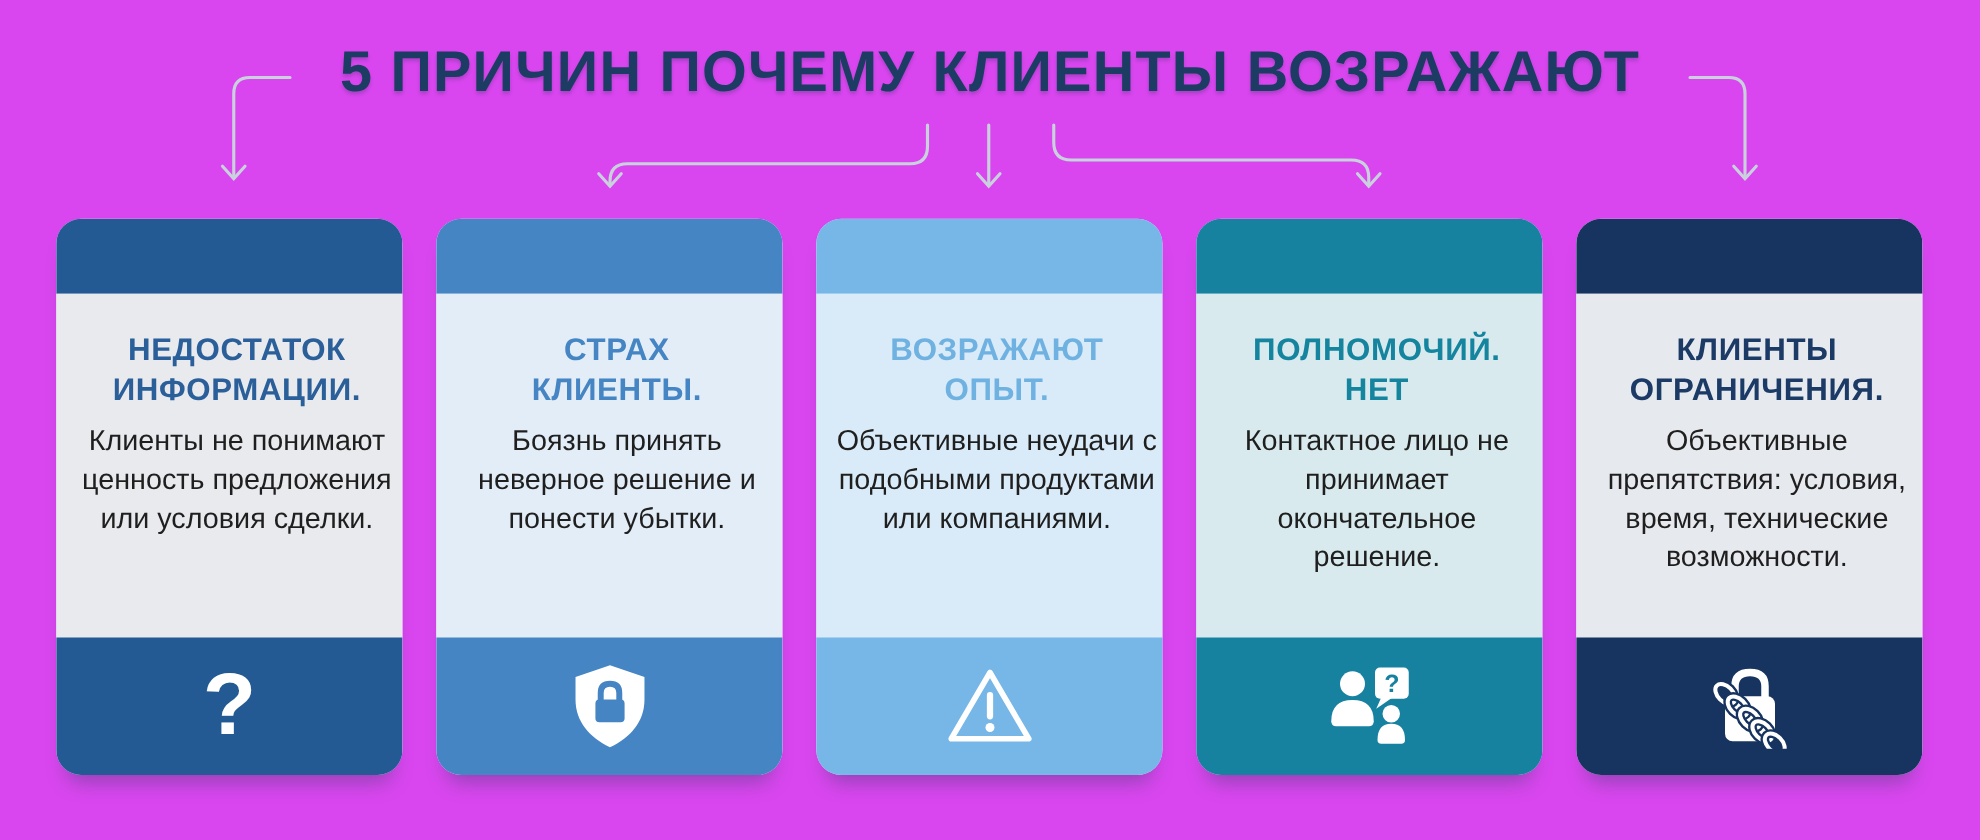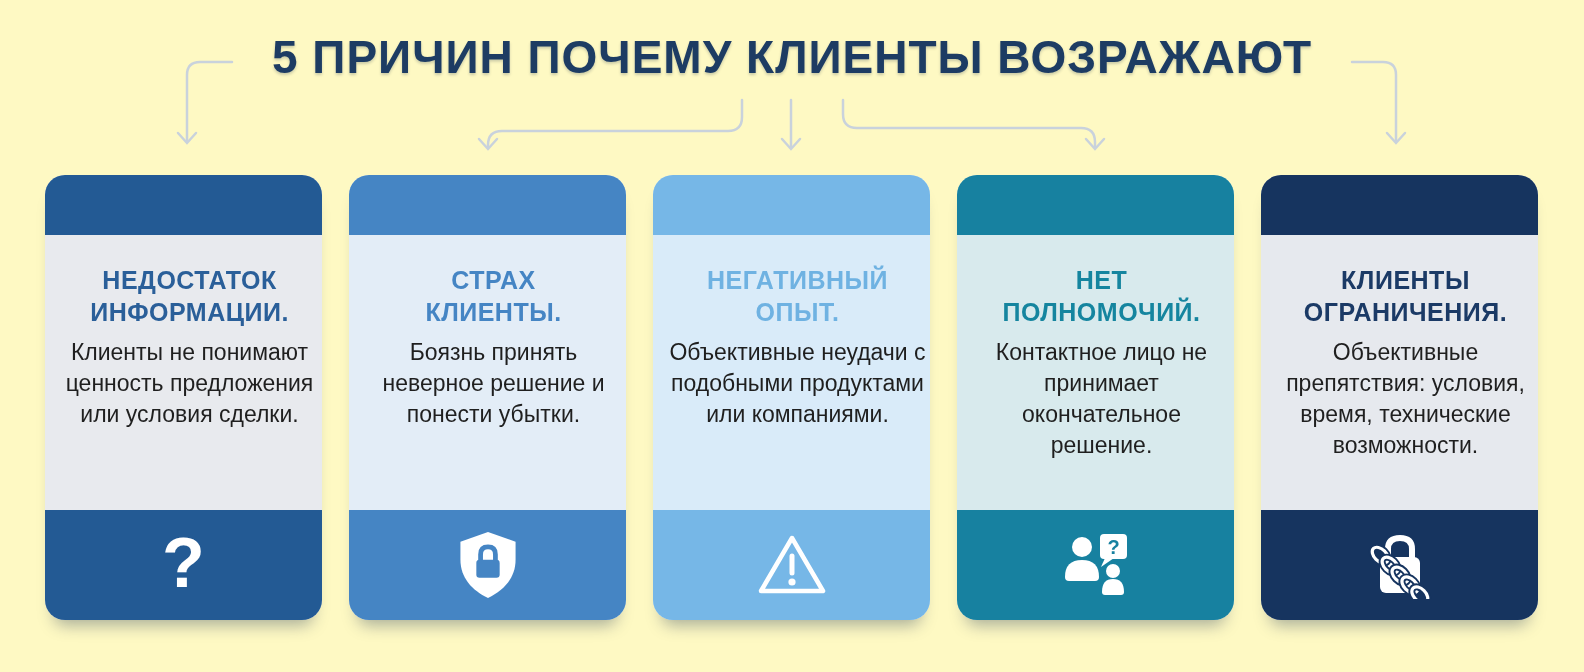--- a/index.html
+++ b/index.html
@@ -1,19 +1,19 @@
 <!DOCTYPE html>
 <html style="--title-color: #1d3c63; --connector: #c9d2dc; --body-text: #1f1f1f;"><head>
 <meta charset="utf-8">
 <style>
   * { margin:0; padding:0; box-sizing:border-box; }
   body { font-family: "Liberation Sans", sans-serif; background:#ffffff; }
   .canvas {
     position:relative; width:1584px; height:672px;
-    background:#fef9c3; overflow:hidden;
+    background:#d946ef; overflow:hidden;
   }
   .main-title {
     position:absolute; top:30px; left:0; width:100%;
     text-align:center; font-size:46px; font-weight:800;
     letter-spacing:1px; color:var(--title-color,#1d3c63);
     text-shadow:0 2px 3px rgba(20,40,70,.22);
     white-space:nowrap;
   }
   .connectors { position:absolute; left:0; top:0; pointer-events:none; }
   .connectors path { fill:none; stroke:var(--connector,#c9d2dc); stroke-width:2.5; stroke-linecap:round; }
@@ -102,40 +102,40 @@
           <path d="M25 29 V23 Q25 16 32 16 Q39 16 39 23 V29" fill="none" stroke="var(--accent)" stroke-width="4.5"></path>
           <rect x="21" y="28" width="22" height="17" rx="3" fill="var(--accent)"></rect>
         </svg>
       </div>
     </div>
 
     <div class="card" style="--accent: #76b7e7; --heading: #6fb2e2; --body-bg: #d9ebf9;">
       <div class="card-header"></div>
       <div class="card-body">
         <div class="card-heading">
-          <span>НЕГАТИВНЫЙ</span>
+          <span>ВОЗРАЖАЮТ</span>
           <span>ОПЫТ.</span>
         </div>
         <div class="card-desc">Объективные неудачи с подобными продуктами или компаниями.</div>
       </div>
       <div class="card-footer">
         <svg width="74" height="66" viewBox="0 0 74 66">
           <path d="M37 6 L68 59 H6 Z" fill="none" stroke="#ffffff" stroke-width="4.5" stroke-linejoin="round"></path>
           <line x1="37" y1="24" x2="37" y2="41" stroke="#ffffff" stroke-width="5" stroke-linecap="round"></line>
           <circle cx="37" cy="50" r="3.6" fill="#ffffff"></circle>
         </svg>
       </div>
     </div>
 
     <div class="card" style="--accent: #1781a0; --heading: #15859f; --body-bg: #d8eaed;">
       <div class="card-header"></div>
       <div class="card-body">
         <div class="card-heading">
+          <span>ПОЛНОМОЧИЙ.</span>
           <span>НЕТ</span>
-          <span>ПОЛНОМОЧИЙ.</span>
         </div>
         <div class="card-desc">Контактное лицо не принимает окончательное решение.</div>
       </div>
       <div class="card-footer">
         <svg width="72" height="66" viewBox="0 0 72 66">
           <circle cx="22" cy="15" r="10" fill="#ffffff"></circle>
           <path d="M5 45 Q5 28 22 28 Q39 28 39 45 Q39 49 35 49 H9 Q5 49 5 45 Z" fill="#ffffff"></path>
           <rect x="40" y="2" width="27" height="25" rx="4" fill="#ffffff"></rect>
           <path d="M45 26 L41 35 L54 26 Z" fill="#ffffff"></path>
           <text x="53.5" y="21.5" text-anchor="middle" font-size="20" font-weight="bold" font-family="Liberation Sans, sans-serif" fill="var(--accent)">?</text>

